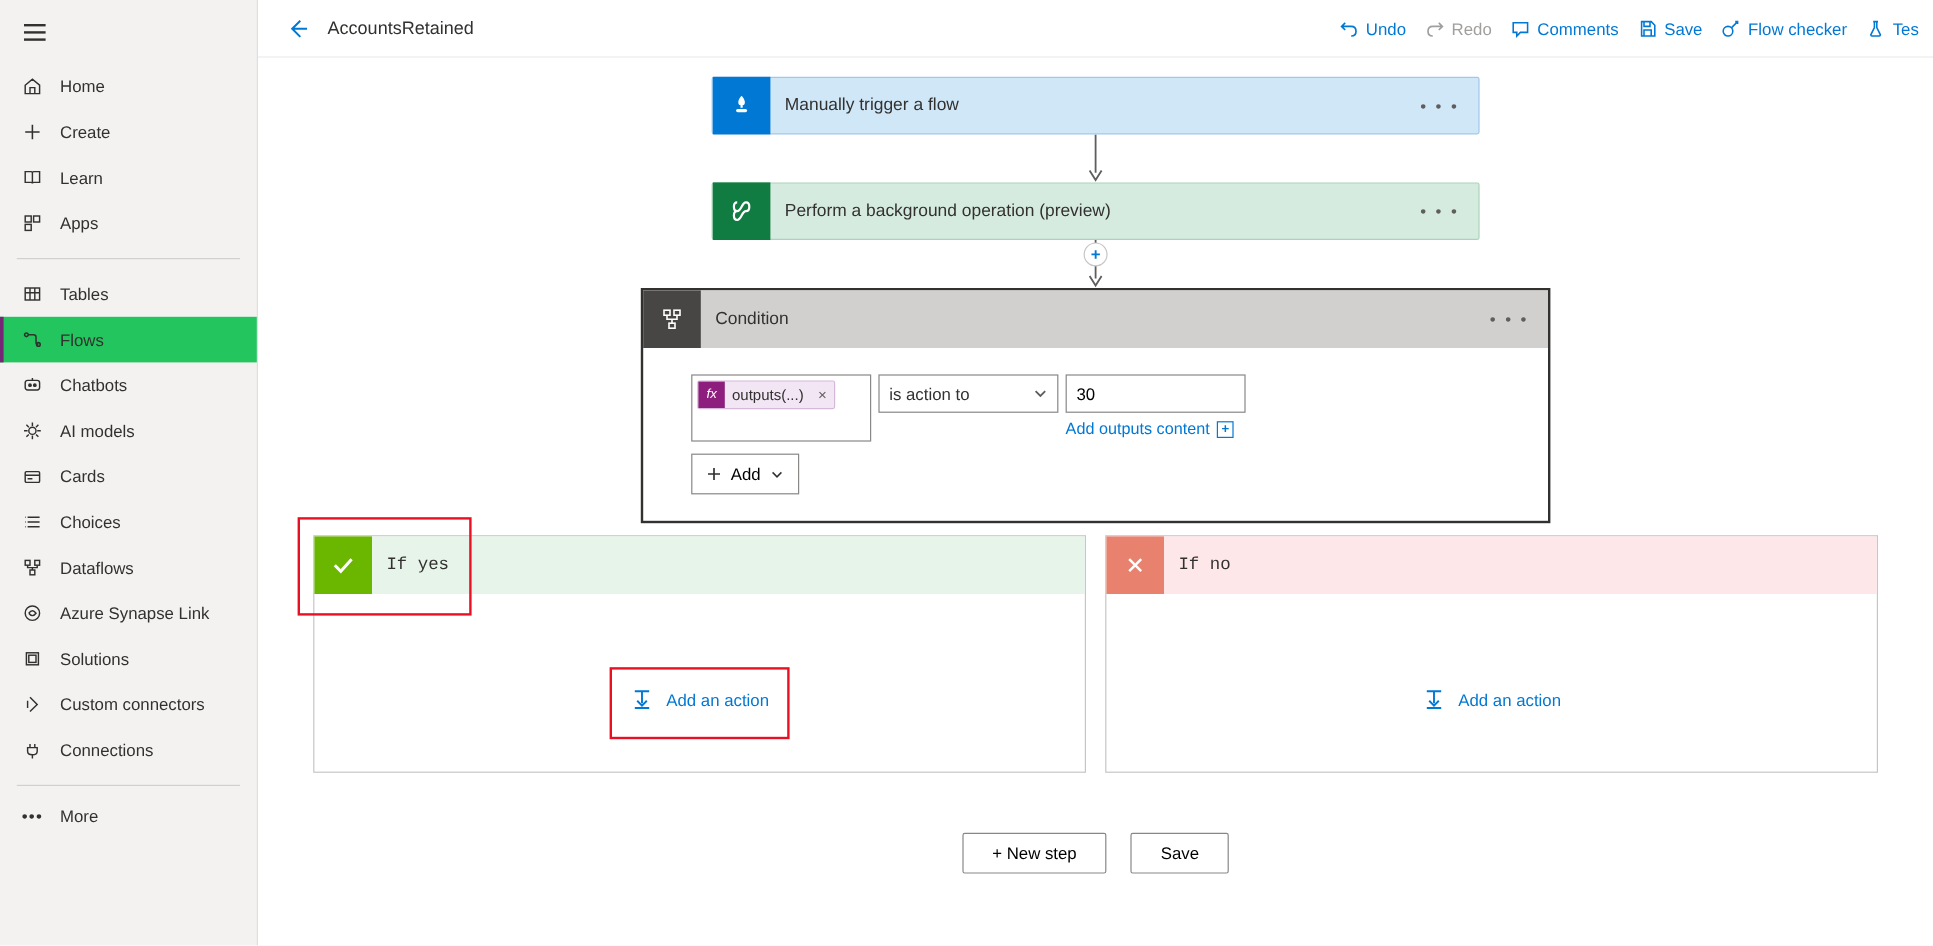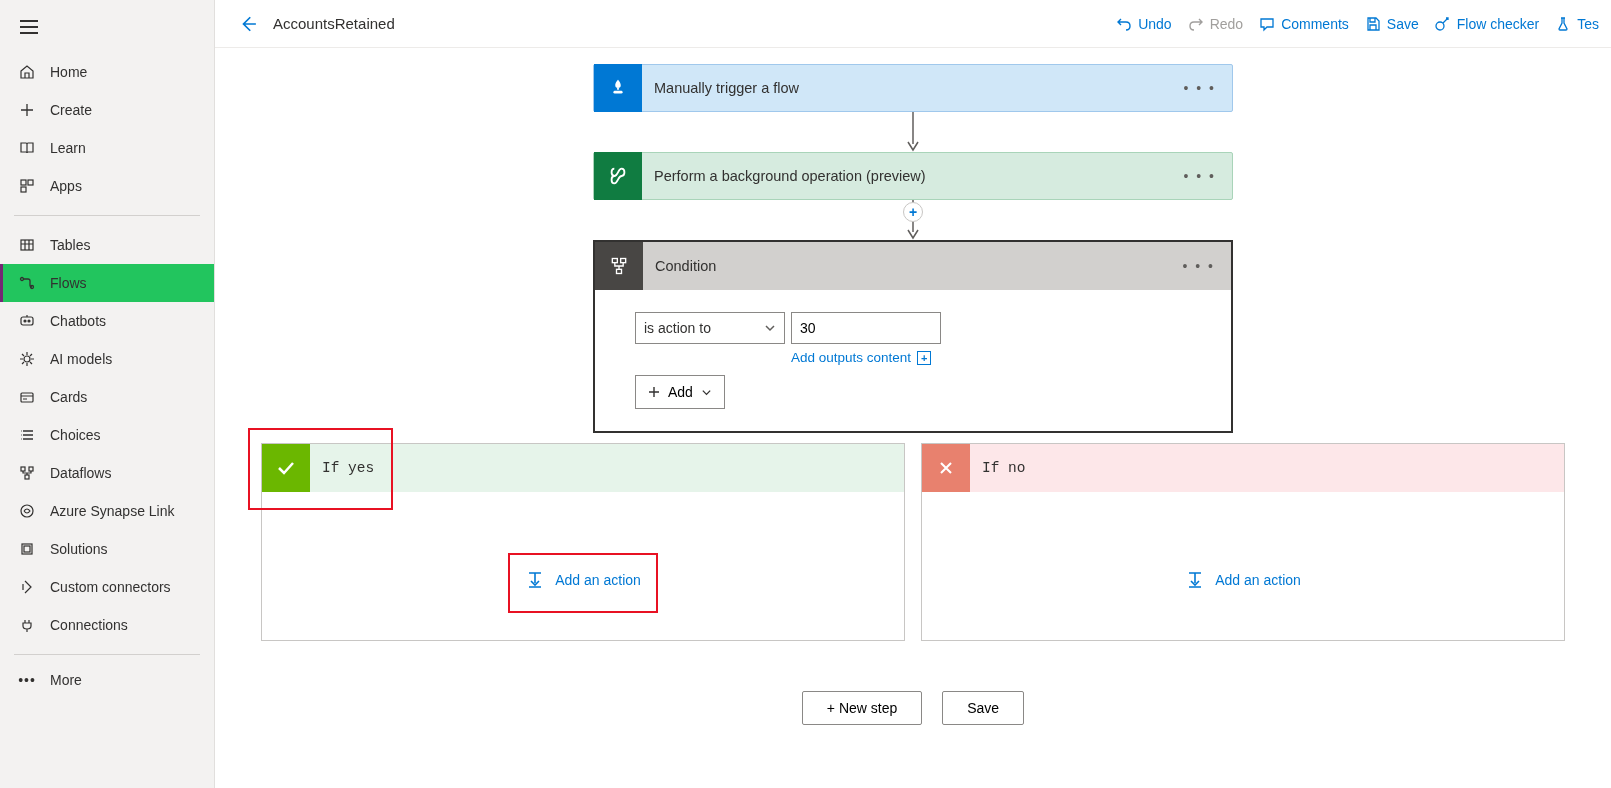--- a/index.html
+++ b/index.html
@@ -37,21 +37,21 @@
   .step-icon { width: 48px; height: 48px; display: flex; align-items: center; justify-content: center; flex-shrink: 0; }
   .step-title { flex: 1; padding-left: 12px; font-size: 14.5px; }
   .step-more { padding: 0 16px; cursor: pointer; letter-spacing: 2px; color: #605e5c; }
   
   .trigger-header { background: #d0e7f8; border: 1px solid #a0c8ec; border-radius: 2px; }
   .trigger-icon { background: #0078d4; }
   .bgop-header { background: #d6ebdf; border: 1px solid #a9d4b9; border-radius: 2px; }
   .bgop-icon { background: #107c41; }
   .cond-header { background: #d2d0ce; }
   .cond-icon { background: #484644; }
-  .cond-card { border: 2px solid #323130; width: 640px; }
+  .cond-card { border: 2px solid #323130; width: 758px; }
   
   .arrow-wrap { display:flex; flex-direction:column; align-items:center; height: 40px; justify-content:center; position: relative; }
   .arrow-line { stroke: #605e5c; stroke-width: 1.5; }
   .plus-badge { position: absolute; top: 2px; width: 20px; height: 20px; border-radius: 50%; background: #fff; border: 1px solid #c8c6c4; display:flex; align-items:center; justify-content:center; color:#0078d4; font-size:14px; font-weight:600;}
   
   .condition-body { padding: 22px 40px 22px 40px; }
   .cond-row { display: flex; gap: 6px; align-items: flex-start; }
   .expr-box { border: 1px solid #8a8886; width: 150px; height: 56px; padding: 4px; }
   .expr-token { display: inline-flex; align-items:center; background: #f2e6f4; border: 1px solid #d6b8da; border-radius: 2px; height: 24px; font-size: 12.5px; }
   .expr-fx { background: #8e1e7e; color: #fff; width: 22px; height: 100%; display:flex; align-items:center; justify-content:center; font-style: italic; font-size: 11px;}
@@ -340,20 +340,27 @@
                   <rect x="14" y="3" width="6" height="5"></rect>
                   <rect x="9" y="16" width="6" height="5"></rect>
                   <path d="M7 8 V12 H12 V16 M17 8 V12 H12"></path>
                 </svg>
             </div>
             <div class="step-title">Condition</div>
             <div class="step-more">• • •</div>
           </div>
           <div class="condition-body">
             <div class="cond-row">
+              <div class="expr-box">
+                <span class="expr-token">
+                  <span class="expr-fx">fx</span>
+                  <span class="expr-text">outputs(...)</span>
+                  <span class="expr-x">×</span>
+                </span>
+              </div>
               <div class="operator-select">
                 <span>is action to</span>
                 <svg viewBox="0 0 12 12" width="12" height="12" fill="none" stroke="#605e5c" stroke-width="1.5">
                     <path d="M2 4 L6 8 L10 4"></path>
                   </svg>
               </div>
               <div>
                 <input class="value-input" value="30" style="">
                 <div class="dyn-link-row" style="width:auto; justify-content:flex-start; margin-top:6px;">
                   <span class="dyn-link">

